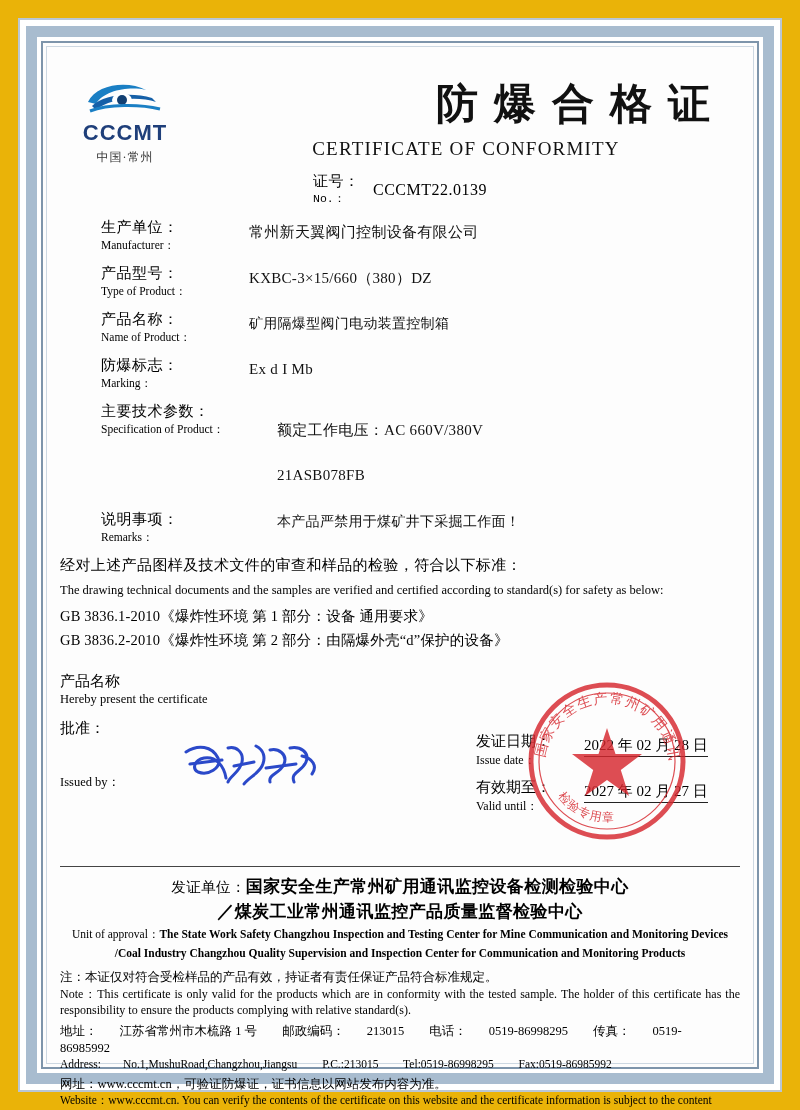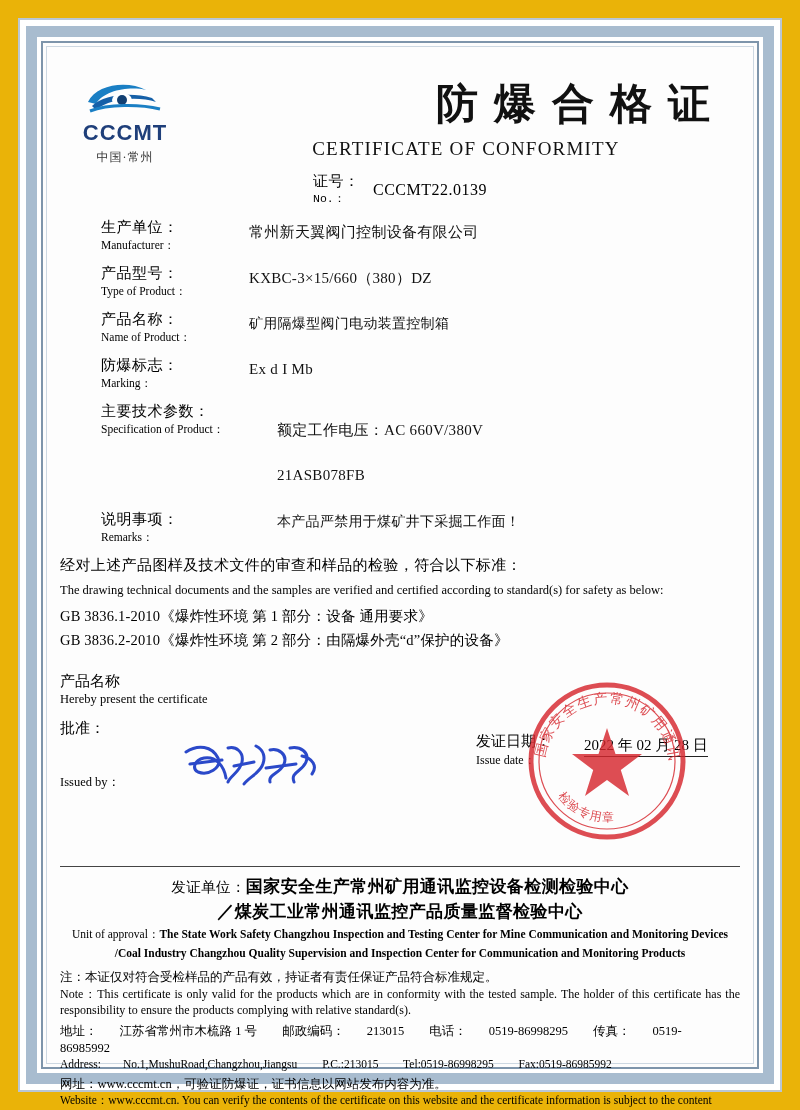--- a/index.html
+++ b/index.html
@@ -430,20 +430,27 @@
       </svg>
     </div>
 
     <div class="dates">
       <div class="date-row">
         <div class="d-labels">
           <div class="d-cn">发证日期：</div>
           <div class="d-en">Issue date：</div>
         </div>
         <div class="d-val underline">2022 年 02 月 28 日</div>
+      </div>
+      <div class="date-row" style="margin-top:6px;">
+        <div class="d-labels">
+          <div class="d-cn">有效期至：</div>
+          <div class="d-en">Valid until：</div>
+        </div>
+        <div class="d-val underline">2027 年 02 月 27 日</div>
       </div>
     </div>
 
     <div class="seal">
       <svg width="170" height="170" viewBox="0 0 170 170">
         <g opacity="0.82">
           <circle cx="85" cy="85" r="76" fill="none" stroke="#d6272e" stroke-width="5"></circle>
           <circle cx="85" cy="85" r="68" fill="none" stroke="#d6272e" stroke-width="1.2"></circle>
           <path id="sealArcTop" d="M 22 90 A 63 63 0 0 1 148 90" fill="none"></path>
           <text font-size="14" fill="#d6272e" font-family="'Liberation Serif',serif" letter-spacing="1.5">

